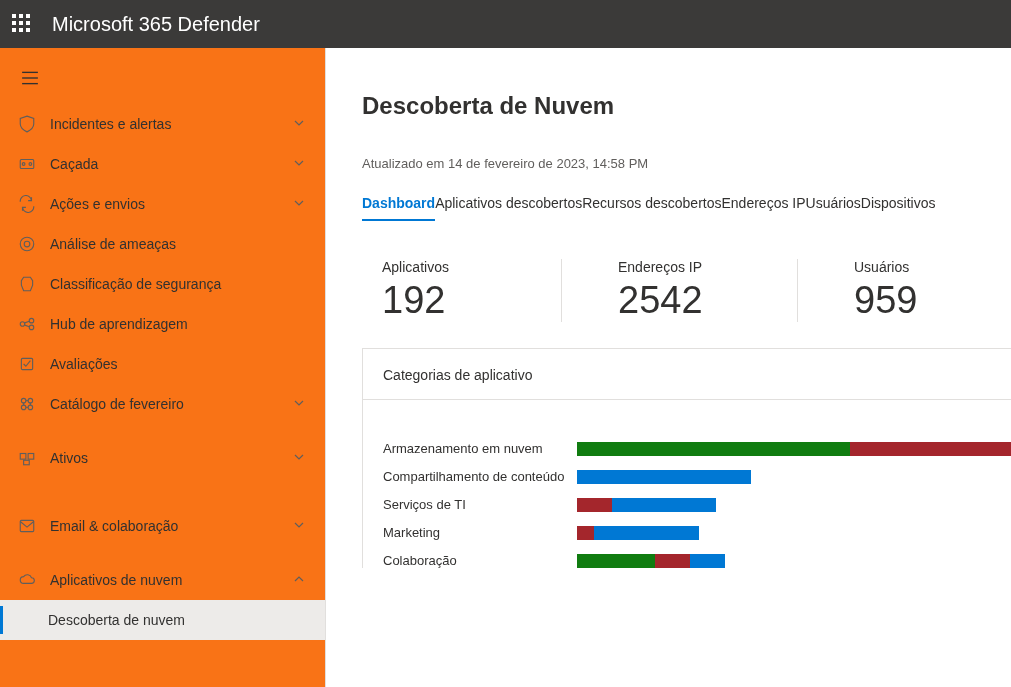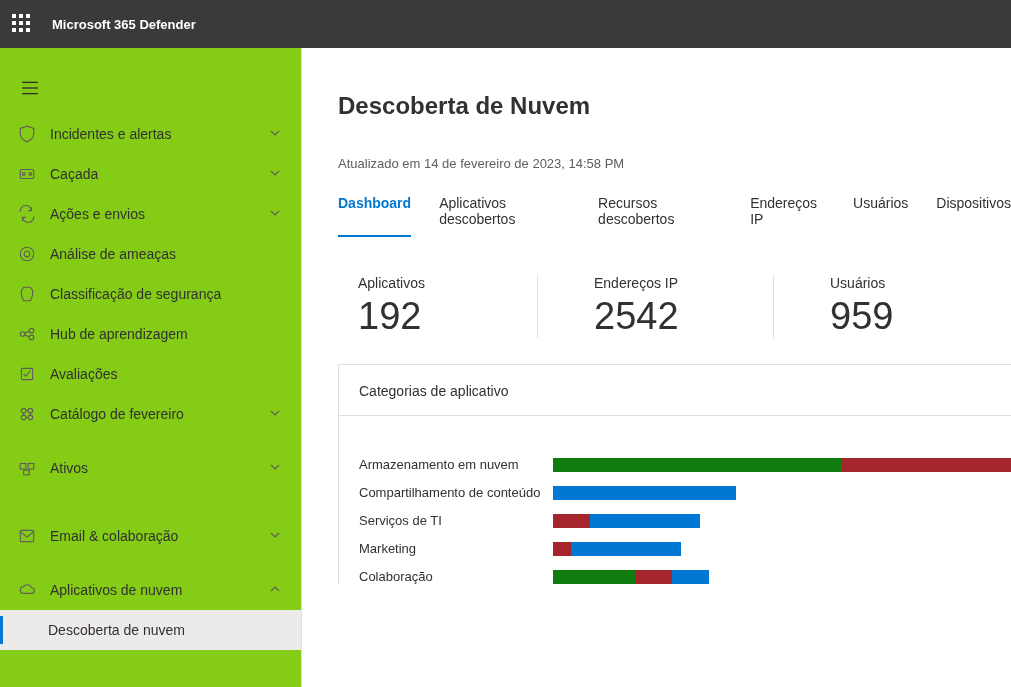--- a/index.html
+++ b/index.html
@@ -23,27 +23,27 @@
   }
   .waffle {
     width: 20px; height: 20px;
     display: grid;
     grid-template-columns: repeat(3, 4px);
     grid-template-rows: repeat(3, 4px);
     gap: 3px;
     cursor: pointer;
   }
   .waffle span { background: #fff; width: 4px; height: 4px; }
-  .brand { font-size: 13px; font-weight: 700; }
+  .brand { font-size: 20px; font-weight: 400; }
   .shell { display: flex; height: calc(100% - 48px); }
   .sidebar {
-    width: 302px;
-    background: #84cc16;
+    width: 326px;
+    background: #f97316;
     border-right: 1px solid #e1dfdd;
-    padding-top: 20px;
+    padding-top: 10px;
     overflow: hidden;
     position: relative;
   }
   .hamburger {
     width: 40px; height: 40px;
     display: flex; align-items: center; justify-content: center;
     cursor: pointer;
     margin-left: 10px;
   }
   .hamburger svg { width: 18px; height: 18px; }
@@ -82,23 +82,23 @@
     font-weight: 600;
     margin-bottom: 36px;
   }
   .updated {
     font-size: 13px;
     color: #605e5c;
     margin-bottom: 24px;
   }
   .tabs {
     display: flex;
-    gap: 28px;
     border-bottom: none;
     margin-bottom: 40px;
+    align-items: center;
   }
   .tab {
     font-size: 14px;
     padding-bottom: 8px;
     cursor: pointer;
     color: #323130;
     position: relative;
   }
   .tab.active {
     color: #0078d4;

